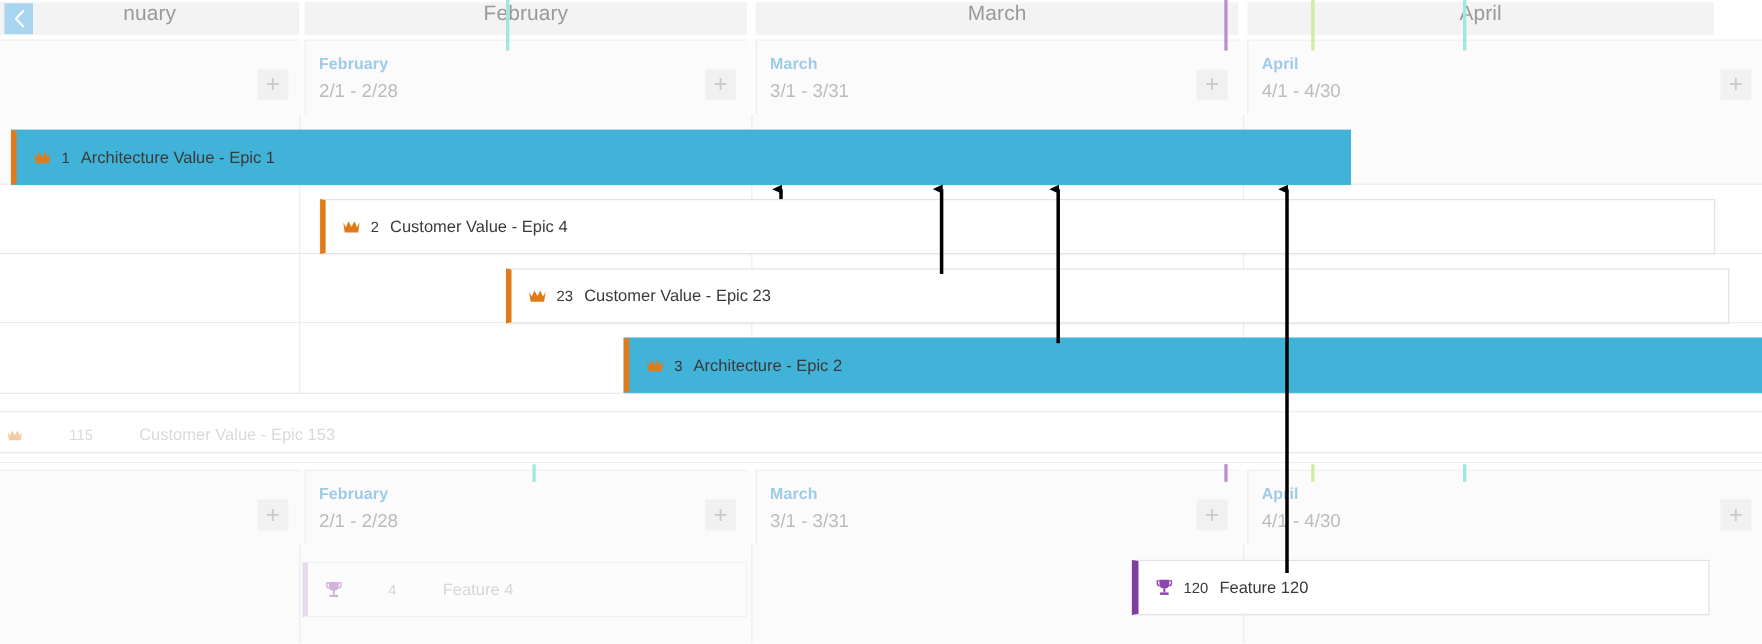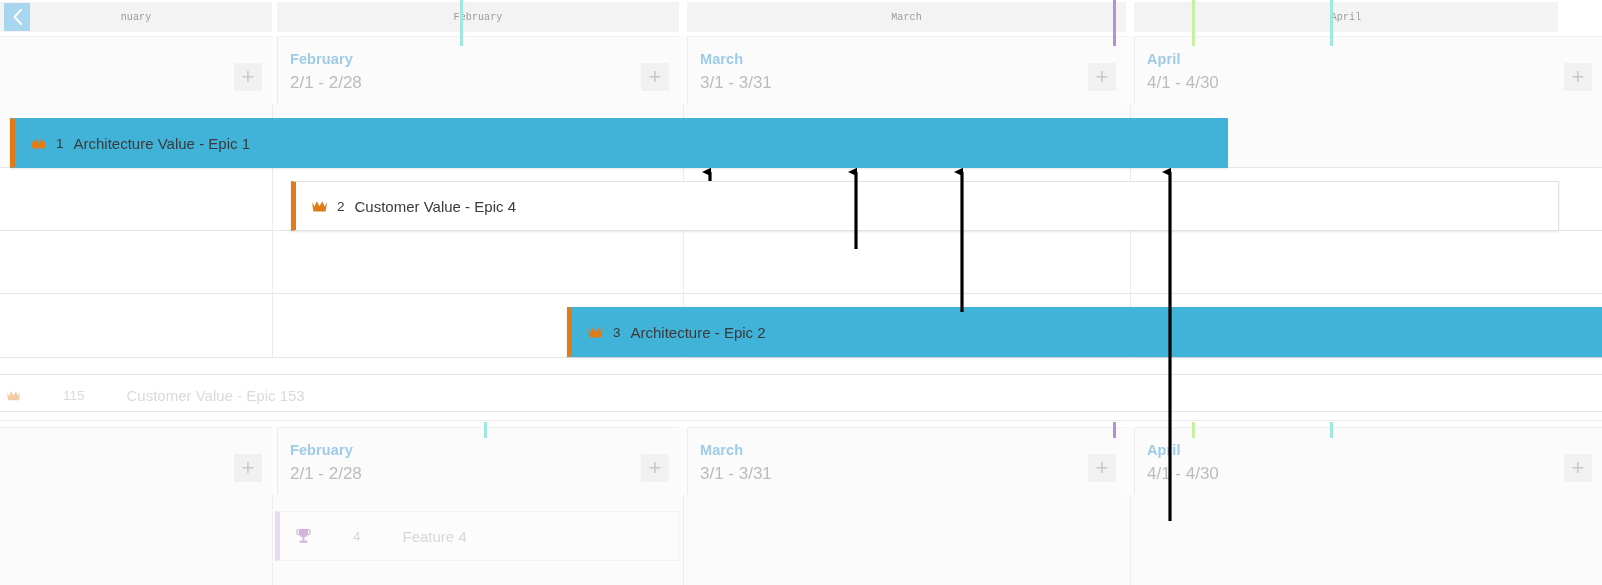--- a/index.html
+++ b/index.html
@@ -20,24 +20,23 @@
   
   .month-strip {
     position: absolute; left: 0; top: 0;
     width: 1602px; height: 34px;
     background: #ffffff;
   }
   .month-tab {
     position: absolute; top: 2px; height: 30px;
     background: #f3f3f3;
     color: #9a9a9a;
-    font-size: 10px;
-    display: flex; align-items: center; justify-content: center;
+    font-size: 19px;
+    display: flex; align-items: flex-start; justify-content: center;
     letter-spacing: .1px;
-    font-family: Liberation Mono, monospace;
   }
   .back-btn {
     position: absolute; left: 4px; top: 3px;
     width: 26px; height: 28px;
     background: #a8d5ef;
     display: flex; align-items: center; justify-content: center;
     z-index: 6;
     cursor: pointer;
   }
   .back-btn svg { display: block; }
@@ -215,20 +214,29 @@
   <div class="card epic" style="left:291px; top:181px; width:1268px;">
     <span class="card-icon">
       <svg width="17" height="14" viewBox="0 0 17 14">
         <path d="M1 3.2 L3.4 7.6 L5.8 2.2 L8.5 7.2 L11.2 2.2 L13.6 7.6 L16 3.2 L14.6 12.4 L2.4 12.4 Z" fill="#e07b18"></path>
       </svg>
     </span>
     <span class="card-id">2</span>
     <span class="card-title">Customer Value - Epic 4</span>
   </div>
 
+  <div class="card epic" style="left:460px; top:244px; width:1112px;">
+    <span class="card-icon">
+      <svg width="17" height="14" viewBox="0 0 17 14">
+        <path d="M1 3.2 L3.4 7.6 L5.8 2.2 L8.5 7.2 L11.2 2.2 L13.6 7.6 L16 3.2 L14.6 12.4 L2.4 12.4 Z" fill="#e07b18"></path>
+      </svg>
+    </span>
+    <span class="card-id">23</span>
+    <span class="card-title">Customer Value - Epic 23</span>
+  </div>
 
   <div class="card epic selected" style="left:567px; top:307px; width:1060px;">
     <span class="card-icon">
       <svg width="17" height="14" viewBox="0 0 17 14">
         <path d="M1 3.2 L3.4 7.6 L5.8 2.2 L8.5 7.2 L11.2 2.2 L13.6 7.6 L16 3.2 L14.6 12.4 L2.4 12.4 Z" fill="#e07b18"></path>
       </svg>
     </span>
     <span class="card-id">3</span>
     <span class="card-title">Architecture - Epic 2</span>
   </div>
@@ -286,20 +294,33 @@
         <path d="M3 2 H1 V4 C1 5.6 2 6.5 3.2 6.6" stroke="#8e44ad" stroke-width="1.2" fill="none"></path>
         <path d="M12 2 H14 V4 C14 5.6 13 6.5 11.8 6.6" stroke="#8e44ad" stroke-width="1.2" fill="none"></path>
         <rect x="6.6" y="9" width="1.8" height="3.6" fill="#8e44ad"></rect>
         <rect x="3.6" y="12.6" width="7.8" height="2.2" fill="#8e44ad"></rect>
       </svg>
     </span>
     <span class="card-id">4</span>
     <span class="card-title">Feature 4</span>
   </div>
 
+  <div class="card feature strong" style="left:1029px; top:509px; width:525px;">
+    <span class="card-icon">
+      <svg width="15" height="16" viewBox="0 0 15 16">
+        <path d="M3 1 H12 V5.2 C12 7.6 10.2 9.2 7.5 9.2 C4.8 9.2 3 7.6 3 5.2 Z" fill="#8e44ad"></path>
+        <path d="M3 2 H1 V4 C1 5.6 2 6.5 3.2 6.6" stroke="#8e44ad" stroke-width="1.2" fill="none"></path>
+        <path d="M12 2 H14 V4 C14 5.6 13 6.5 11.8 6.6" stroke="#8e44ad" stroke-width="1.2" fill="none"></path>
+        <rect x="6.6" y="9" width="1.8" height="3.6" fill="#8e44ad"></rect>
+        <rect x="3.6" y="12.6" width="7.8" height="2.2" fill="#8e44ad"></rect>
+      </svg>
+    </span>
+    <span class="card-id">120</span>
+    <span class="card-title">Feature 120</span>
+  </div>
 
   <svg class="arrow-layer">
     <defs>
       <marker id="ah" markerWidth="9" markerHeight="9" refX="4.2" refY="8" orient="auto" markerUnits="userSpaceOnUse">
         <path d="M4.2 0 L8.4 9 L0 9 Z" fill="#000000"></path>
       </marker>
     </defs>
 
     <g>
       <line x1="710" y1="181" x2="710" y2="172" stroke="#000" stroke-width="3.2" marker-end="url(#ah)"></line>

